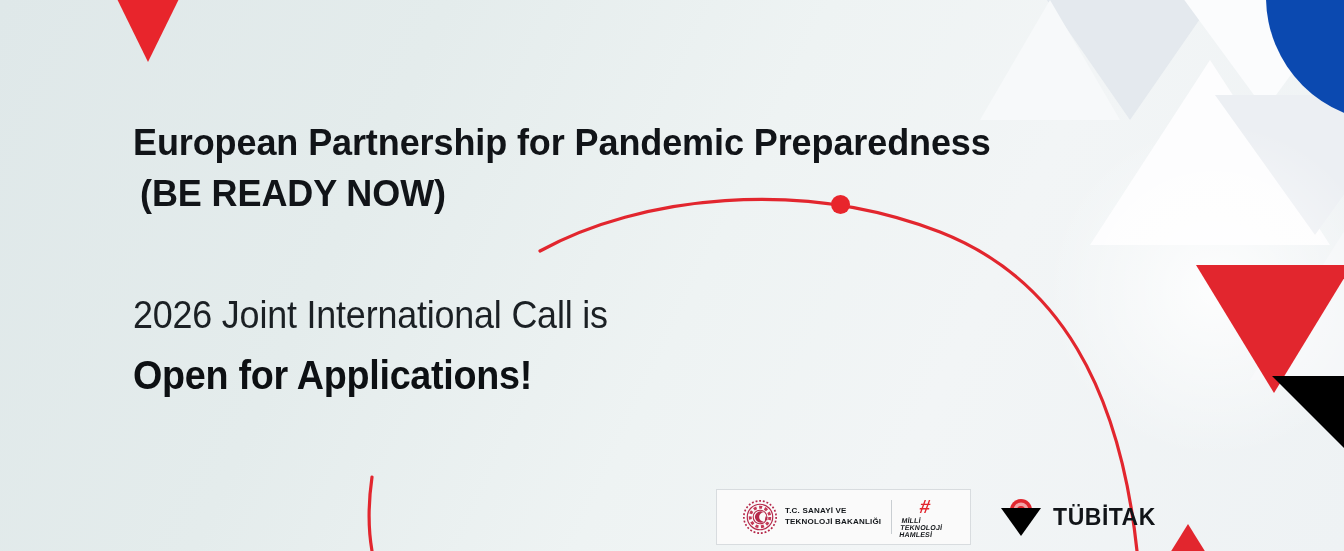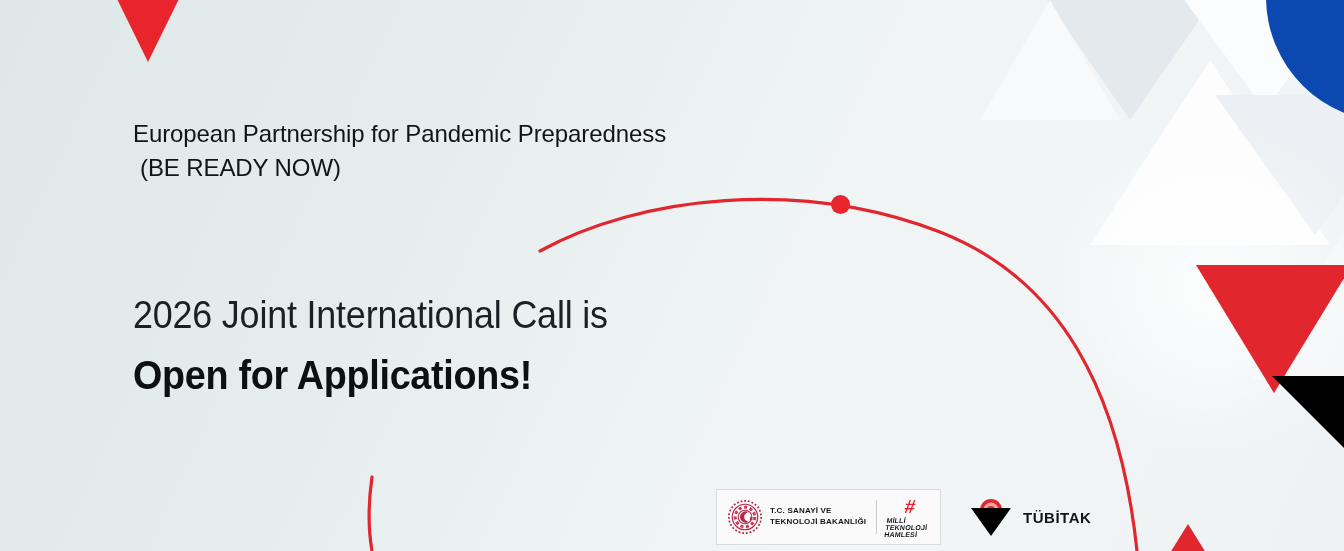--- a/index.html
+++ b/index.html
@@ -82,21 +82,21 @@
   .arcs{position:absolute;left:0;top:0;width:1344px;height:551px;}
 
   .arc-dot{
     position:absolute;left:831px;top:195px;width:19px;height:19px;
     border-radius:50%;background:#e8252c;
   }
 
   
   .headline{
     position:absolute;left:133px;top:117px;
-    font-size:24px;font-weight:400;line-height:1.42;
+    font-size:36px;font-weight:700;line-height:1.42;
     color:#111418;letter-spacing:-.1px;max-width:900px;
   }
   .headline .l2{display:block;margin-left:7px;}
 
   .subline{
     position:absolute;left:133px;top:295px;
     font-size:39px;font-weight:400;line-height:1.0;
     color:#1b2024;letter-spacing:-.2px;
     transform:scaleX(.92);transform-origin:left center;
   }
@@ -108,21 +108,21 @@
   }
 
   
   .logo-strip{
     position:absolute;left:716px;top:489px;
     display:flex;align-items:center;gap:26px;
   }
   .ministry-box{
     display:flex;align-items:center;
     background:#fafafa;border:1px solid #d8dcdf;
-    padding:7px 11px;height:40px;box-sizing:content-box;
+    padding:7px 26px;height:40px;box-sizing:content-box;
   }
   .crest{width:34px;height:34px;flex:none;position:relative;}
   .ministry-text{
     margin-left:8px;font-size:8px;font-weight:700;line-height:1.35;
     color:#12161a;letter-spacing:.2px;white-space:nowrap;
   }
   .divider-v{
     width:1px;height:34px;background:#c9ced2;margin:0 10px;flex:none;
   }
   .milli{
@@ -134,21 +134,21 @@
     letter-spacing:-1px;margin-bottom:1px;
   }
   .milli .m1,.milli .m2,.milli .m3{
     font-size:7px;font-weight:700;color:#15181c;letter-spacing:.2px;
   }
   .milli-rows{display:flex;flex-direction:column;align-items:flex-start;}
 
   .tubitak{display:flex;align-items:center;gap:10px;}
   .tubitak-mark{width:46px;height:40px;flex:none;}
   .tubitak-word{
-    font-size:15px;font-weight:700;color:#111418;letter-spacing:.5px;
+    font-size:23px;font-weight:700;color:#111418;letter-spacing:.5px;
   }
 </style>
 </head>
 <body>
 
 <div id="banner">
 
   <div class="facet tri-wash-1"></div>
   <div class="facet tri-wash-5"></div>
   <div class="facet tri-wash-2"></div>

